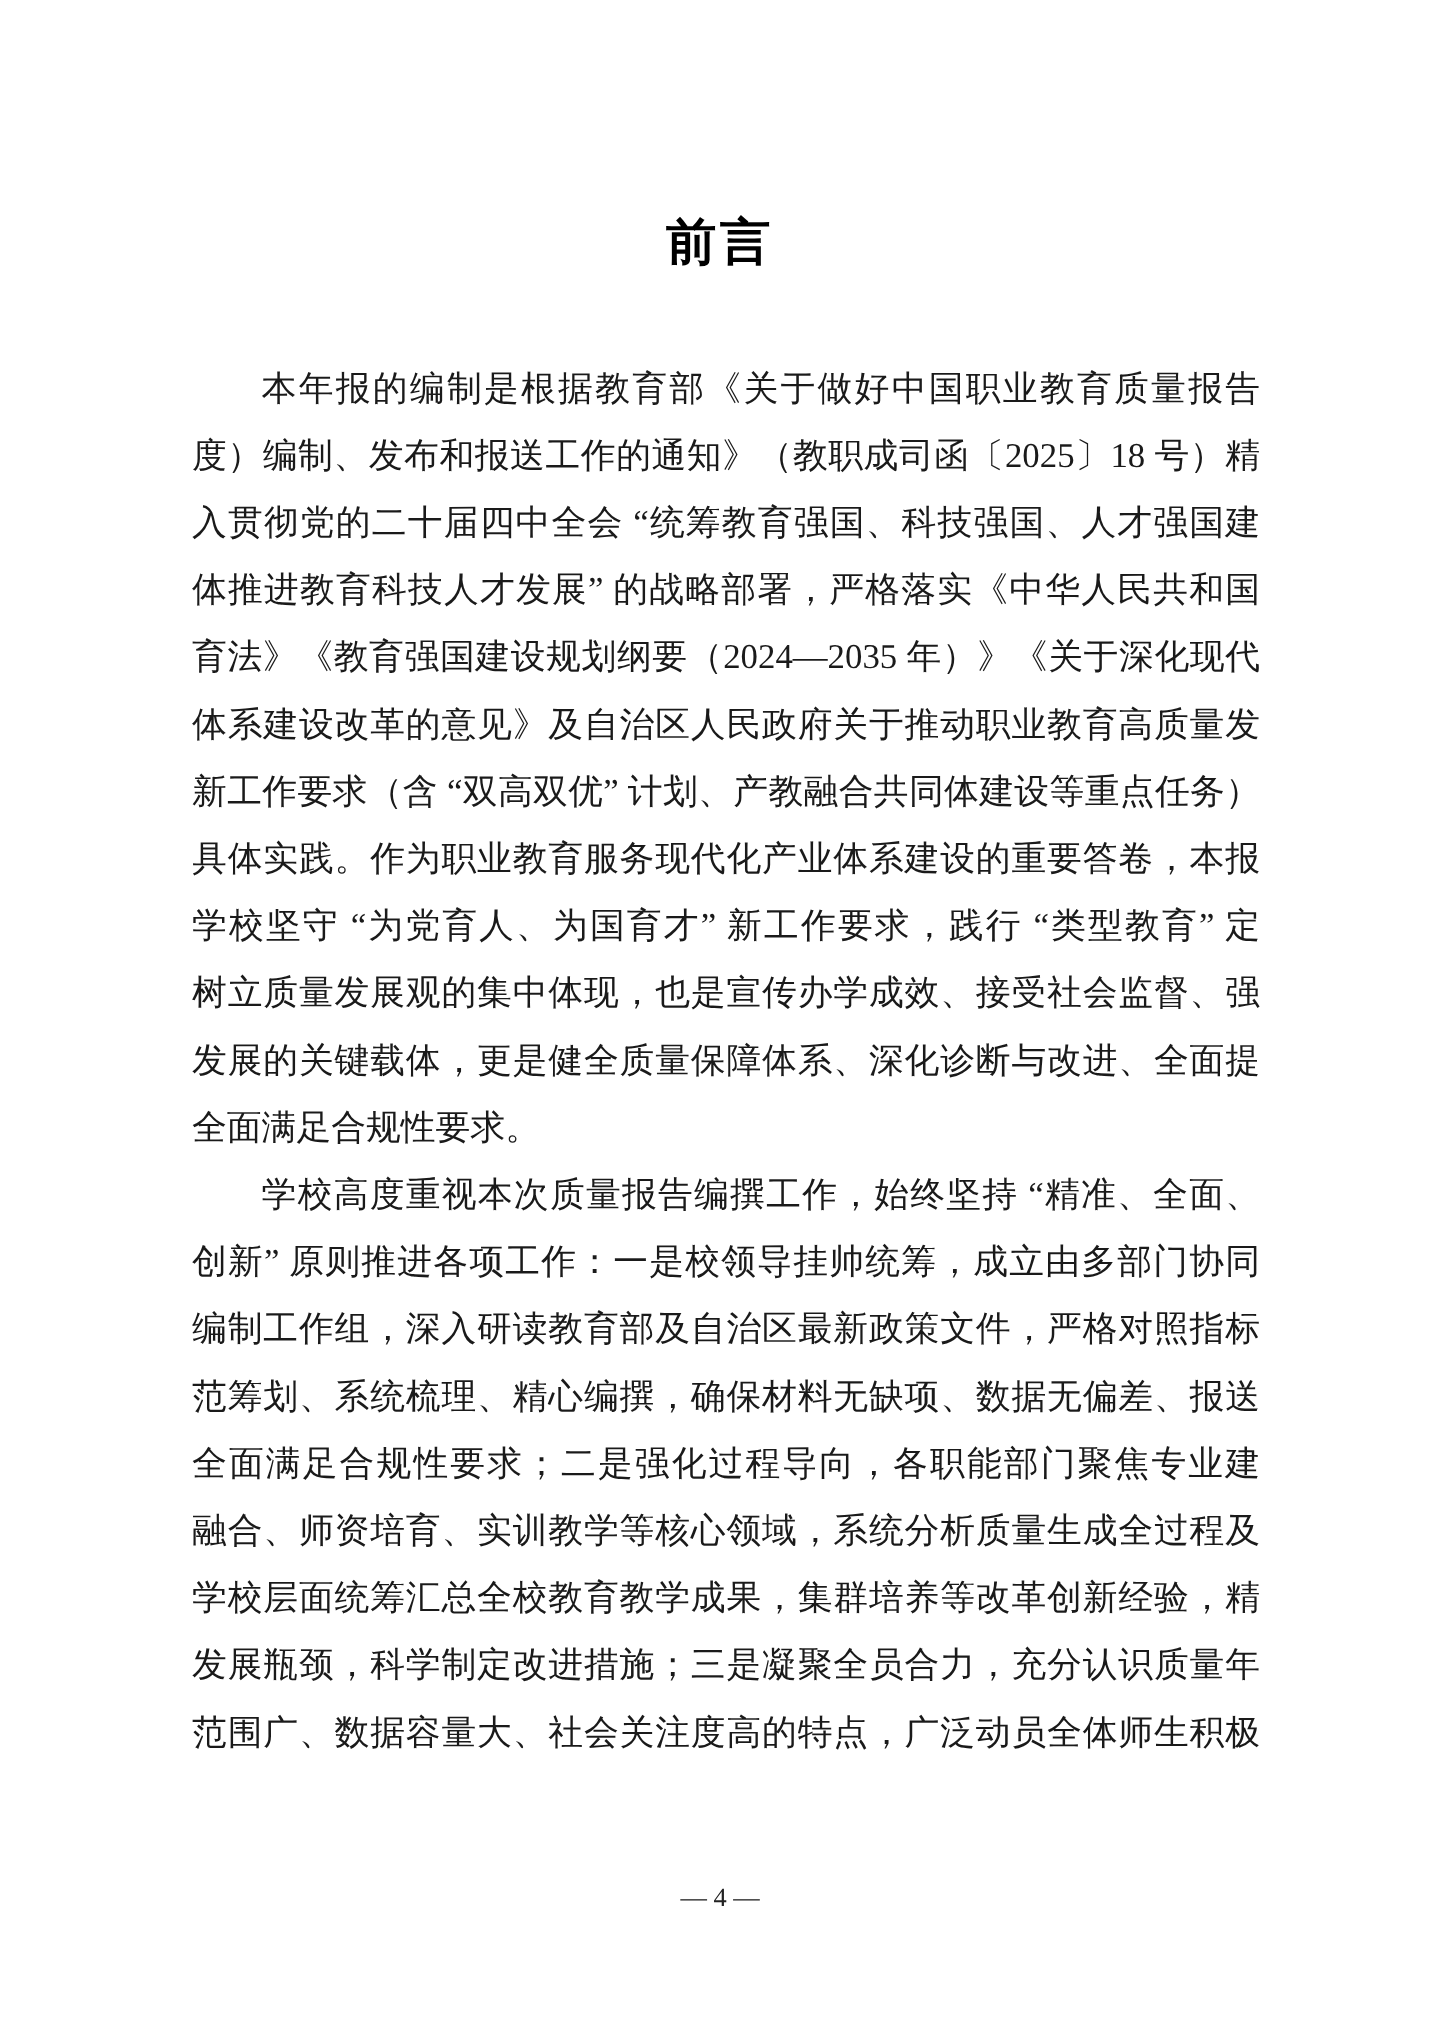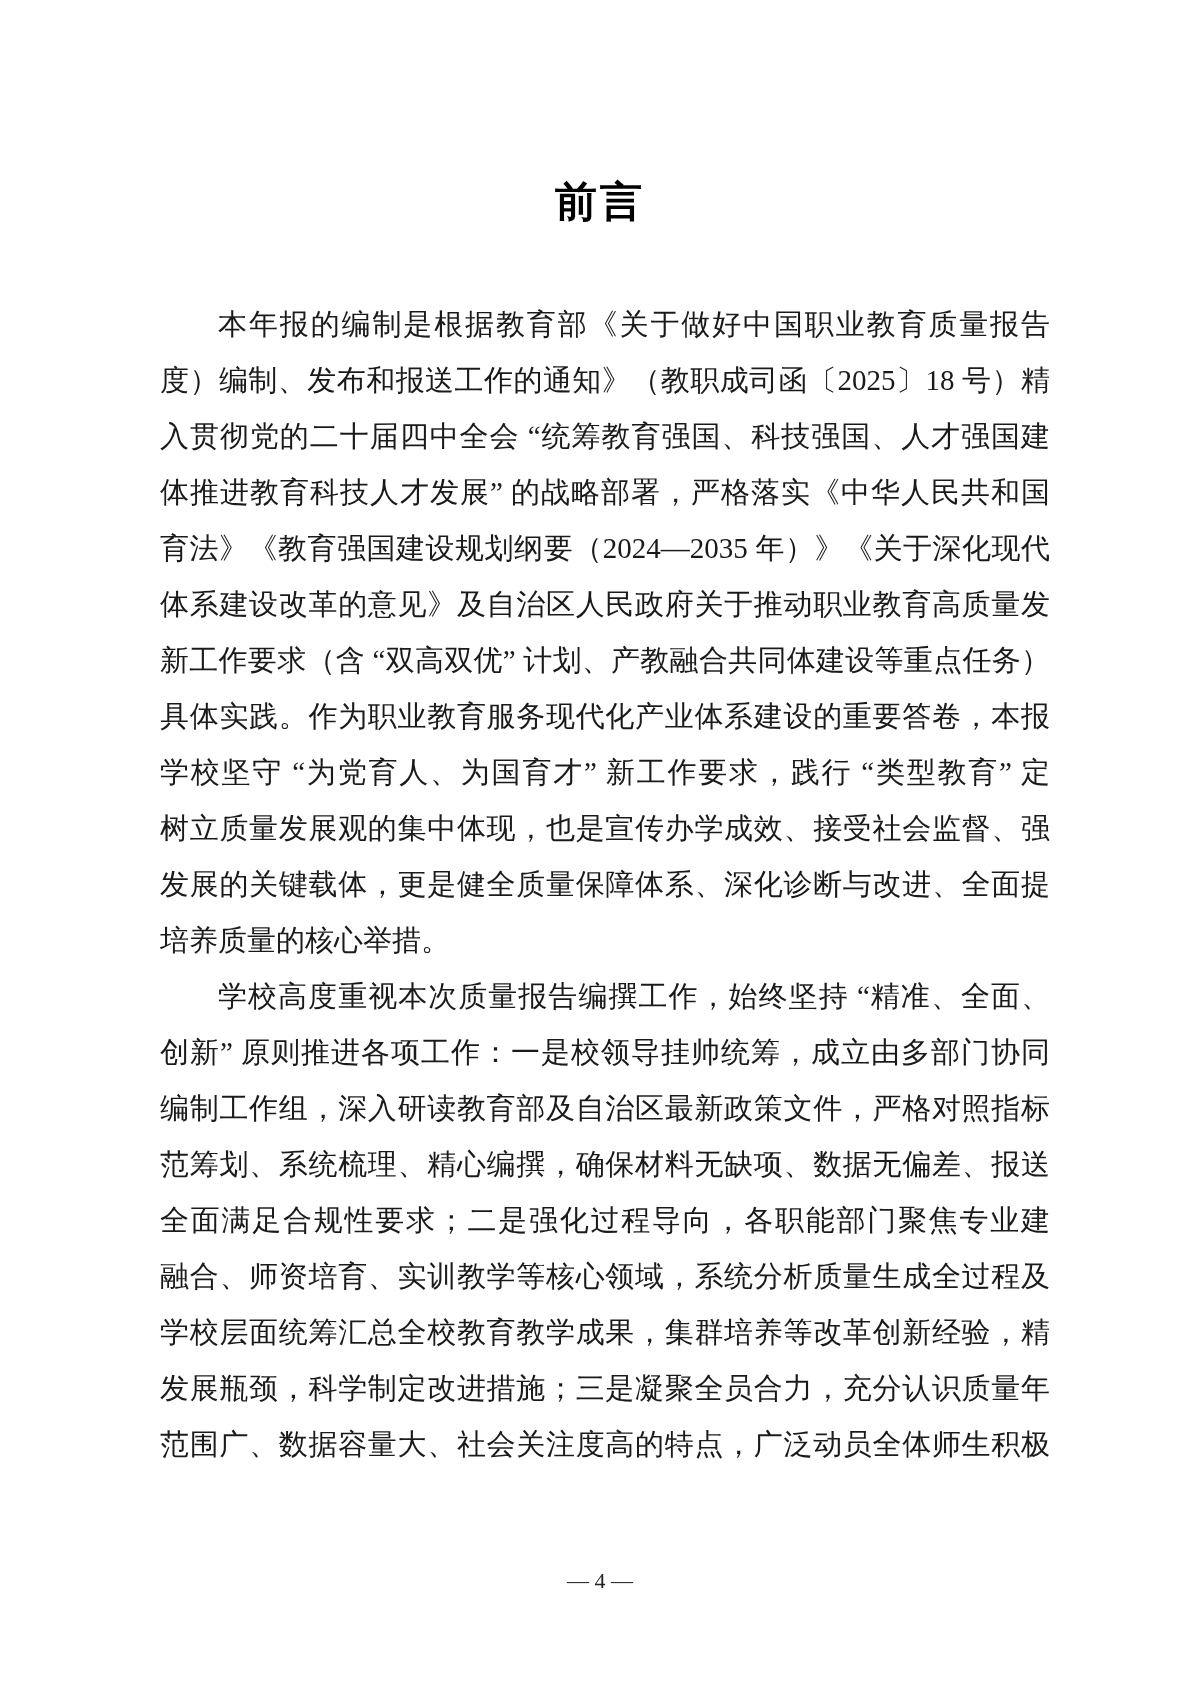--- a/index.html
+++ b/index.html
@@ -80,21 +80,21 @@
         <div class="doc-line">度）编制、发布和报送工作的通知》（教职成司函〔2025〕18 号）精神，深</div>
         <div class="doc-line">入贯彻党的二十届四中全会 “统筹教育强国、科技强国、人才强国建设”“一</div>
         <div class="doc-line">体推进教育科技人才发展” 的战略部署，严格落实《中华人民共和国职业教</div>
         <div class="doc-line">育法》《教育强国建设规划纲要（2024—2035 年）》《关于深化现代职业教育</div>
         <div class="doc-line">体系建设改革的意见》及自治区人民政府关于推动职业教育高质量发展的最</div>
         <div class="doc-line">新工作要求（含 “双高双优” 计划、产教融合共同体建设等重点任务）的</div>
         <div class="doc-line">具体实践。作为职业教育服务现代化产业体系建设的重要答卷，本报告既是</div>
         <div class="doc-line">学校坚守 “为党育人、为国育才” 新工作要求，践行 “类型教育” 定位、</div>
         <div class="doc-line">树立质量发展观的集中体现，也是宣传办学成效、接受社会监督、强化内涵</div>
         <div class="doc-line">发展的关键载体，更是健全质量保障体系、深化诊断与改进、全面提升人才</div>
-        <div class="doc-line para-end">培养质量的核心举措。</div>
+        <div class="doc-line para-end">全面满足合规性要求。</div>
       </div>
       <div class="paragraph">
         <div class="doc-line first">学校高度重视本次质量报告编撰工作，始终坚持 “精准、全面、务实、</div>
         <div class="doc-line">创新” 原则推进各项工作：一是校领导挂帅统筹，成立由多部门协同的专项</div>
         <div class="doc-line">编制工作组，深入研读教育部及自治区最新政策文件，严格对照指标体系规</div>
         <div class="doc-line">范筹划、系统梳理、精心编撰，确保材料无缺项、数据无偏差、报送无延误，</div>
         <div class="doc-line">全面满足合规性要求；二是强化过程导向，各职能部门聚焦专业建设、产教</div>
         <div class="doc-line">融合、师资培育、实训教学等核心领域，系统分析质量生成全过程及成效，</div>
         <div class="doc-line">学校层面统筹汇总全校教育教学成果，集群培养等改革创新经验，精准研判</div>
         <div class="doc-line">发展瓶颈，科学制定改进措施；三是凝聚全员合力，充分认识质量年报覆盖</div>

